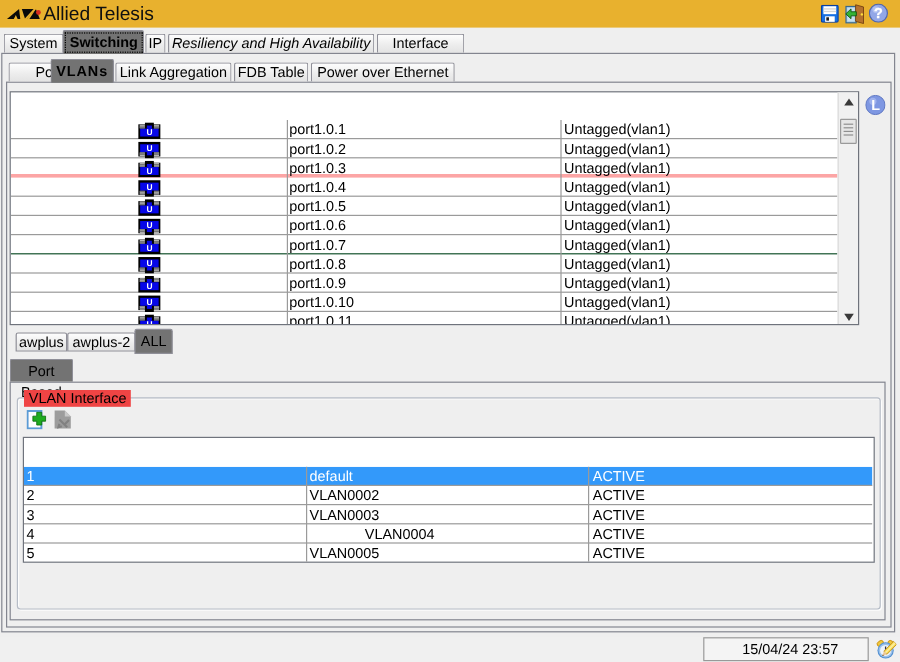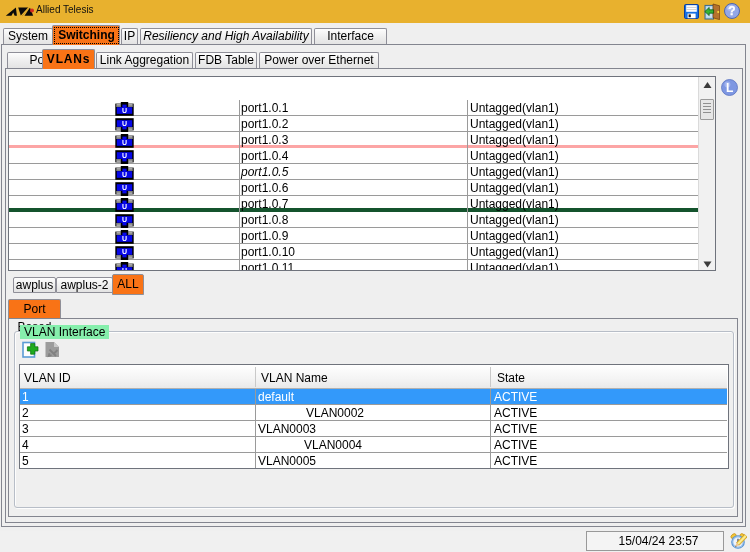--- a/index.html
+++ b/index.html
@@ -1,23 +1,23 @@
 <!DOCTYPE html>
 <html><head>
 <meta charset="utf-8">
 <style>
 * { margin:0; padding:0; box-sizing:border-box; }
 html,body { width:750px; height:552px; overflow:hidden; }
 body { font-family:"Liberation Sans", sans-serif; background:#efefef; position:relative; font-size:12px; color:#000; }
 .abs { position:absolute; }
 #titlebar { left:0; top:0; width:750px; height:23px; background:#e8b12e; }
-#title-text { left:36px; top:4px; font-size:10px; color:#101010; }
+#title-text { left:36px; top:4px; font-size:16px; color:#101010; }
 .tab { position:absolute; border:1px solid #8f8f98; border-bottom:none; border-radius:2px 2px 0 0;
   background:linear-gradient(#fdfdfd, #ececec 60%, #e3e3e3); text-align:center; }
-.tab.sel { background:#f97316; z-index:5; }
+.tab.sel { background:#737373; z-index:5; }
 .pane { position:absolute; border:1px solid #83858f; background:#efefef; }
 .gridline { position:absolute; background:#9a9a9a; }
 .hdrline { position:absolute; background:#c9c9c9; }
 .hdr { position:absolute; left:0; top:0; background:linear-gradient(#ffffff,#f4f4f4 60%,#e9e9e9); border-bottom:1px solid #b0b0b0; }
 </style>
 </head>
 <body>
 
 <div class="abs" id="titlebar"></div>
 <svg class="abs" style="left:5px; top:7px;" width="30" height="10" viewBox="0 0 30 10">
@@ -146,41 +146,41 @@
           <rect x="7.4" y="2.6" width="4.2" height="3.6" fill="#0707e8"></rect>
           <rect x="1.8" y="5.2" width="15.4" height="6.6" fill="#0707e8"></rect>
           <rect x="1.4" y="1.9" width="4.3" height="3.1" fill="#bcbcbc"></rect>
           <rect x="13.3" y="1.9" width="4.3" height="3.1" fill="#bcbcbc"></rect>
           <rect x="1.4" y="2.8" width="4.3" height="0.6" fill="#5a5a5a"></rect>
           <rect x="13.3" y="2.8" width="4.3" height="0.6" fill="#5a5a5a"></rect>
           <rect x="1.4" y="4" width="4.3" height="0.6" fill="#5a5a5a"></rect>
           <rect x="13.3" y="4" width="4.3" height="0.6" fill="#5a5a5a"></rect>
           <text x="9.6" y="10.9" font-size="7" font-weight="bold" fill="#fff" text-anchor="middle" font-family="Liberation Sans">U</text>
         </svg>
-        <div style="position:absolute; left:232px; top:1px;font-style:italic;">port1.0.5</div>
+        <div style="position:absolute; left:232px; top:1px;">port1.0.5</div>
         <div style="position:absolute; left:461px; top:1px;">Untagged(vlan1)</div>
       </div>
       <div style="position:absolute; left:0; top:80px; width:689px; height:16px; border-bottom:1px solid #9a9a9a;">
         <svg style="position:absolute; left:106px; top:2px;" width="19" height="14" viewBox="0 0 19 14">
           <rect x="5.8" y="9" width="7.4" height="5" fill="#000"></rect>
           <rect x="0.3" y="0.2" width="18.4" height="12.2" fill="#000"></rect>
           <rect x="7.4" y="7.8" width="4.2" height="3.6" fill="#0707e8"></rect>
           <rect x="1.8" y="2.2" width="15.4" height="6.6" fill="#0707e8"></rect>
           <rect x="1.4" y="9" width="4.3" height="3.1" fill="#bcbcbc"></rect>
           <rect x="13.3" y="9" width="4.3" height="3.1" fill="#bcbcbc"></rect>
           <rect x="1.4" y="9.4" width="4.3" height="0.6" fill="#5a5a5a"></rect>
           <rect x="13.3" y="9.4" width="4.3" height="0.6" fill="#5a5a5a"></rect>
           <rect x="1.4" y="10.6" width="4.3" height="0.6" fill="#5a5a5a"></rect>
           <rect x="13.3" y="10.6" width="4.3" height="0.6" fill="#5a5a5a"></rect>
           <text x="9.6" y="8" font-size="7" font-weight="bold" fill="#fff" text-anchor="middle" font-family="Liberation Sans">U</text>
         </svg>
         <div style="position:absolute; left:232px; top:1px;">port1.0.6</div>
         <div style="position:absolute; left:461px; top:1px;">Untagged(vlan1)</div>
       </div>
-      <div style="position:absolute; left:0; top:96px; width:689px; height:16px; border-bottom:4px solid #14532d;">
+      <div style="position:absolute; left:0; top:96px; width:689px; height:16px; border-bottom:1px solid #14532d;">
         <svg style="position:absolute; left:106px; top:2px;" width="19" height="14" viewBox="0 0 19 14">
           <rect x="5.8" y="0" width="7.4" height="5" fill="#000"></rect>
           <rect x="0.3" y="1.6" width="18.4" height="12.2" fill="#000"></rect>
           <rect x="7.4" y="2.6" width="4.2" height="3.6" fill="#0707e8"></rect>
           <rect x="1.8" y="5.2" width="15.4" height="6.6" fill="#0707e8"></rect>
           <rect x="1.4" y="1.9" width="4.3" height="3.1" fill="#bcbcbc"></rect>
           <rect x="13.3" y="1.9" width="4.3" height="3.1" fill="#bcbcbc"></rect>
           <rect x="1.4" y="2.8" width="4.3" height="0.6" fill="#5a5a5a"></rect>
           <rect x="13.3" y="2.8" width="4.3" height="0.6" fill="#5a5a5a"></rect>
           <rect x="1.4" y="4" width="4.3" height="0.6" fill="#5a5a5a"></rect>
@@ -290,49 +290,42 @@
 </svg>
 
 <div class="tab" style="left:13px; top:277px; width:43px; height:16px; line-height:15px; border-bottom:1px solid #8f8f98; z-index:6;">awplus</div>
 <div class="tab" style="left:56px; top:277px; width:57px; height:16px; line-height:15px; border-bottom:1px solid #8f8f98; z-index:6;">awplus-2</div>
 <div class="tab sel" style="left:112px; top:274px; width:32px; height:21px; line-height:19px; border-bottom:1px solid #8f8f98; z-index:6;">ALL</div>
 
 <div class="tab sel" style="left:8px; top:299px; width:53px; height:19px; line-height:18px; z-index:6;">Port Based</div>
 <div class="pane" style="left:8px; top:318px; width:730px; height:199px; z-index:4;"></div>
 
 <div class="abs" style="left:14px; top:331px; width:720px; height:177px; border:1px solid #b7bdc7; border-radius:3px; box-shadow:1px 1px 0 #fdfdfd inset, 1px 1px 0 #fdfdfd; z-index:5;"></div>
-<div class="abs" style="left:20px; top:325px; padding:0 4px; background:#86efac; z-index:6;">VLAN Interface</div>
+<div class="abs" style="left:20px; top:325px; padding:0 4px; background:#ef4444; z-index:6;">VLAN Interface</div>
 
 <svg class="abs" style="left:22px; top:341px; z-index:6;" width="17" height="17" viewBox="0 0 17 17">
   <rect x="1" y="1.5" width="11.5" height="14.5" fill="#fdfdfd" stroke="#5b9bd5" stroke-width="1.6"></rect>
   <path d="M8.6 2.6 h4.2 v3.2 h3.2 v4.2 h-3.2 v3.2 H8.6 v-3.2 H5.4 V5.8 h3.2 z" fill="#1fab1f" stroke="#0b6e0b" stroke-width="0.7"></path>
 </svg>
 <svg class="abs" style="left:44px; top:341px; z-index:6;" width="17" height="17" viewBox="0 0 17 17">
   <path d="M1.5 1 h8.5 l5 5 v10 H1.5 z" fill="#9c9c9c"></path>
   <path d="M10 1 l5 5 h-5 z" fill="#c9c9c9"></path>
   <path d="M5.5 8.5 l6.5 6.5 M13.5 9 l-3.5 3.5 M7.5 14.2 l-2.8 0.8 0.8 -2.8" stroke="#818181" stroke-width="1.8" fill="none"></path>
 </svg>
 
 <div class="abs" style="left:19px; top:364px; width:710px; height:105px; border:1px solid #6f737c; background:#fff; z-index:6;">
-  <div class="hdr" style="width:707px; height:24px;">
-    <div class="abs" style="left:4px; top:6px;">VLAN ID</div>
-    <div class="abs" style="left:241px; top:6px;">VLAN Name</div>
-    <div class="abs" style="left:477px; top:6px;">State</div>
-    <div class="hdrline" style="left:235px; top:2px; width:1px; height:20px;"></div>
-    <div class="hdrline" style="left:470px; top:2px; width:1px; height:20px;"></div>
-  </div>
   <div id="rows2" class="abs" style="left:0; top:24px; width:707px; height:79px; overflow:hidden;">
       <div style="position:absolute; left:0; top:0px; width:707px; height:16px; border-bottom:1px solid #9a9a9a;background:#3399fa; color:#fff;">
         <div style="position:absolute; left:2px; top:1px;">1</div>
         <div style="position:absolute; left:238px; top:1px;">default</div>
         <div style="position:absolute; left:474px; top:1px;">ACTIVE</div>
       </div>
       <div style="position:absolute; left:0; top:16px; width:707px; height:16px; border-bottom:1px solid #9a9a9a;">
         <div style="position:absolute; left:2px; top:1px;">2</div>
-        <div style="position:absolute; left:238px; top:1px;margin-left:48px;">VLAN0002</div>
+        <div style="position:absolute; left:238px; top:1px;">VLAN0002</div>
         <div style="position:absolute; left:474px; top:1px;">ACTIVE</div>
       </div>
       <div style="position:absolute; left:0; top:32px; width:707px; height:16px; border-bottom:1px solid #9a9a9a;">
         <div style="position:absolute; left:2px; top:1px;">3</div>
         <div style="position:absolute; left:238px; top:1px;">VLAN0003</div>
         <div style="position:absolute; left:474px; top:1px;">ACTIVE</div>
       </div>
       <div style="position:absolute; left:0; top:48px; width:707px; height:16px; border-bottom:1px solid #9a9a9a;">
         <div style="position:absolute; left:2px; top:1px;">4</div>
         <div style="position:absolute; left:238px; top:1px;margin-left:46px;">VLAN0004</div>

